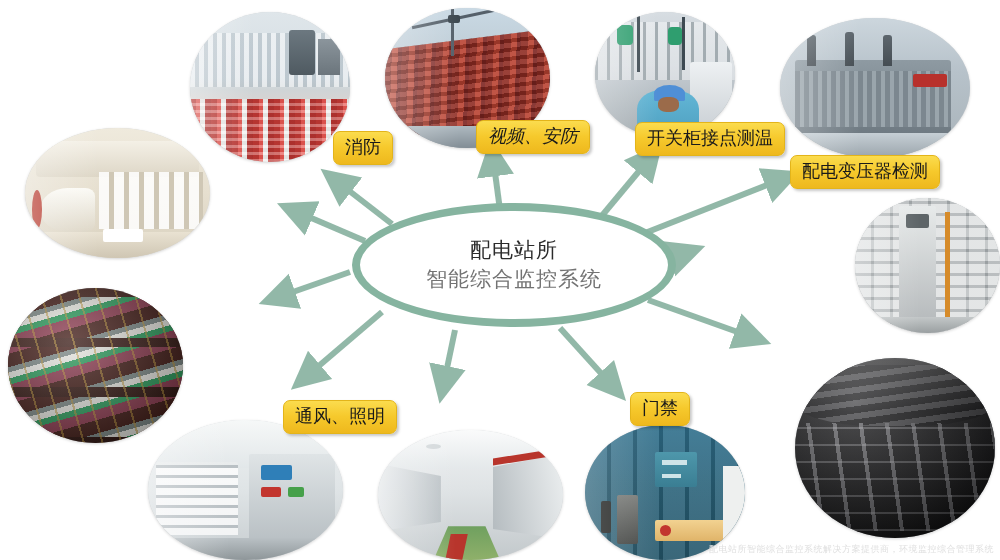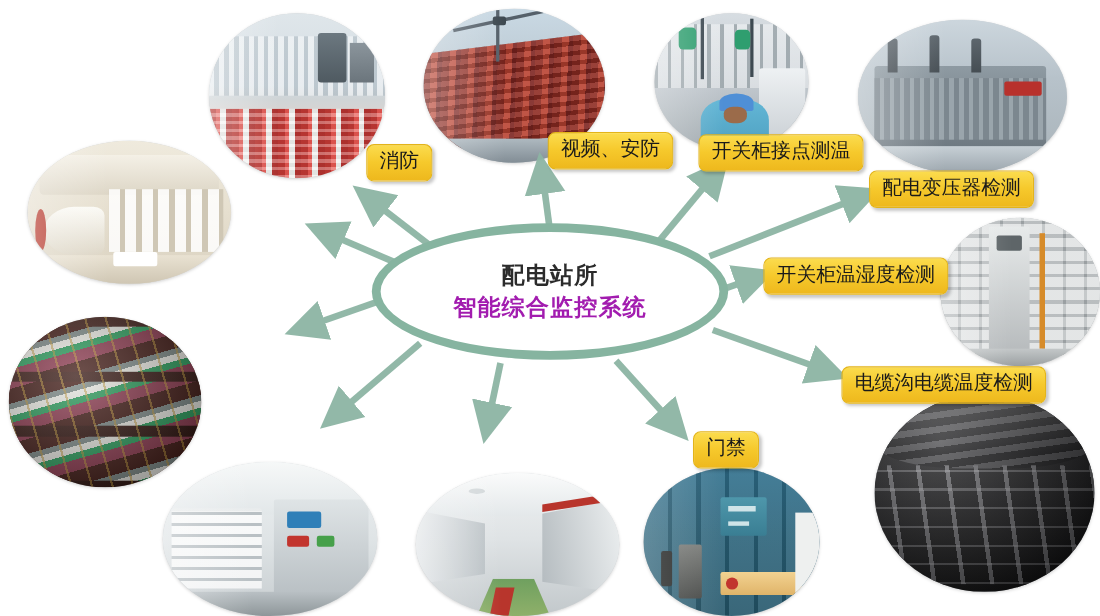--- a/index.html
+++ b/index.html
@@ -40,22 +40,22 @@
   #arrows{
     position:absolute;
     left:0;top:0;
     width:1000px;height:560px;
     pointer-events:none;
   }
 
   
   #hub{
     position:absolute;
-    left:338px;top:203px;
-    width:324px;height:124px;font-weight:bold;
+    left:352px;top:203px;
+    width:324px;height:124px;
   }
   #hub .ring{
     position:absolute;inset:0;
     border-radius:50%;
     border:8px solid #86b4a0;
     background:#ffffff;
     box-sizing:border-box;
   }
   #hub .hub-text{
     position:absolute;
@@ -67,21 +67,21 @@
     gap:6px;
   }
   #hub .hub-l1{
     font-size:21px;
     color:#2b2b2b;
     letter-spacing:1px;
     line-height:1.1;
   }
   #hub .hub-l2{
     font-size:21px;
-    color:#a21caf;
+    color:#737373;
     letter-spacing:1px;
     line-height:1.1;
   }
 
   
   .tag{
     position:absolute;
     display:inline-block;
     padding:4px 11px 5px 11px;
     border-radius:7px;
@@ -317,30 +317,30 @@
   <div id="hub">
     <div class="ring"></div>
     <div class="hub-text">
       <div class="hub-l1">配电站所</div>
       <div class="hub-l2">智能综合监控系统</div>
     </div>
   </div>
 
   <div class="tag" style="left:333px;top:131px;">消防</div>
 
-  <div class="tag" style="left:498px;top:120px;">视频、安防</div>
+  <div class="tag" style="left:476px;top:120px;font-style:italic;">视频、安防</div>
 
   <div class="tag" style="left:790px;top:155px;">配电变压器检测</div>
 
   <div class="tag" style="left:635px;top:122px;">开关柜接点测温</div>
 
 
-  <div class="tag" style="left:694px;top:234px;">开关柜温湿度检测</div>
-
-
-  <div class="tag" style="left:765px;top:333px;">电缆沟电缆温度检测</div>
-
+
+
+
+  <div class="tag" style="left:283px;top:400px;">通风、照明</div>
 
 
   <div class="tag" style="left:630px;top:392px;">门禁</div>
 
+  <div id="watermark">配电站所智能综合监控系统解决方案提供商，环境监控综合管理系统</div>
 
 </div>
 
 </body></html>

